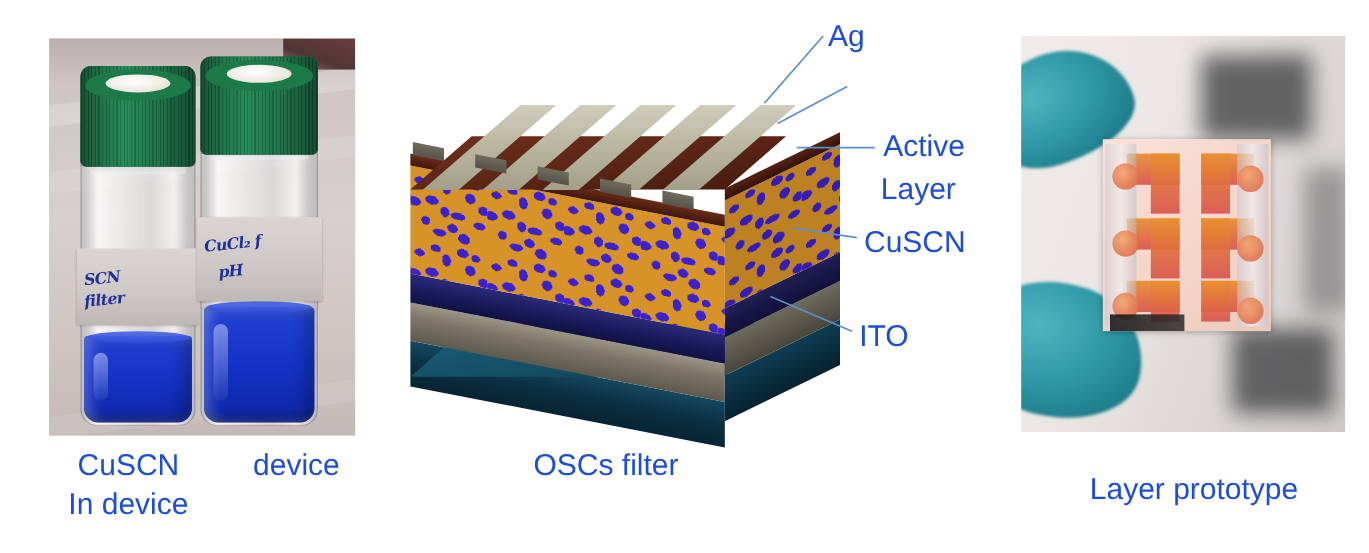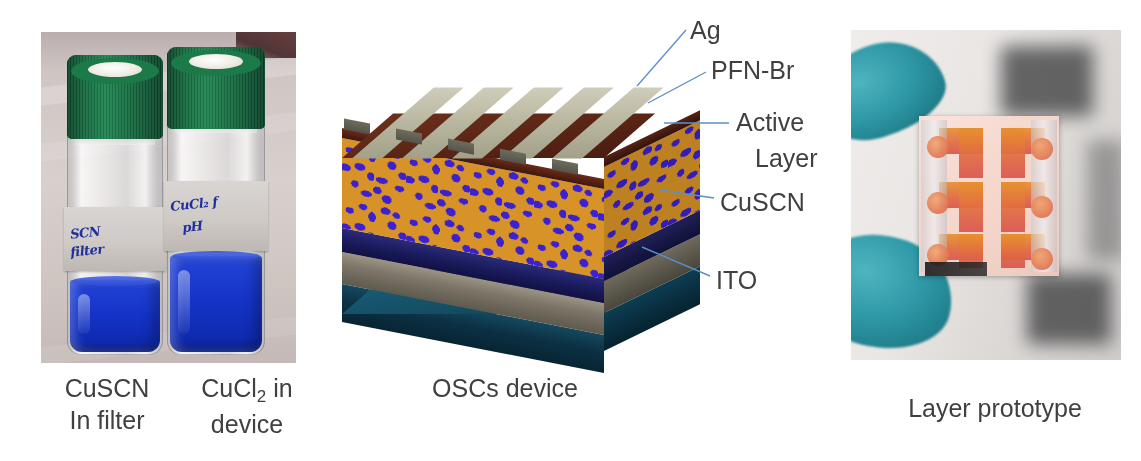--- a/index.html
+++ b/index.html
@@ -18,21 +18,21 @@
     background: #ffffff;
     overflow: hidden;
   }
 
   
   .caption {
     position: absolute;
     text-align: center;
     font-size: 25px;
     line-height: 1.28;
-    color: #404040;
+    color: #1d4ed8;
     font-family: "Liberation Sans", sans-serif;
     white-space: nowrap;
   }
   .caption sub {
     font-size: 0.68em;
     vertical-align: -0.28em;
   }
 
   
   #vial-photo {
@@ -372,25 +372,24 @@
       <div class="cap" style="height:82px;">
         <div class="cap-body"></div>
         <div class="cap-rim"></div>
         <div class="cap-septum"></div>
       </div>
     </div>
   </div>
 
   <div class="caption" style="left:42px; top:372px; width:130px;">
     <div>CuSCN</div>
-    <div>In filter</div>
+    <div>In device</div>
   </div>
 
   <div class="caption" style="left:176px; top:372px; width:142px;">
-    <div><span>CuCl</span><sub>2</sub><span> in</span></div>
     <div>device</div>
   </div>
 
   <div id="device">
 
     <div class="face-front" style="left:4px; top:222px; width:262px; height:38px;
                 background:linear-gradient(180deg,#14495f 0%,#0c3144 45%,#072433 100%);"></div>
     <div class="face-side" style="left:266px; top:251px; width:96px; height:38px;
                 background:linear-gradient(180deg,#0d3d52 0%,#06222f 100%);"></div>
     <div class="face-top" style="left:4px; top:178px; width:262px; height:74px;
@@ -429,37 +428,36 @@
                 transform:skewY(11deg); transform-origin:left top;">
       <div class="ag-stripe-side" style="left:2px;  top:0; width:26px; height:11px;"></div>
       <div class="ag-stripe-side" style="left:54px; top:0; width:26px; height:11px;"></div>
       <div class="ag-stripe-side" style="left:106px;top:0; width:26px; height:11px;"></div>
       <div class="ag-stripe-side" style="left:158px;top:0; width:26px; height:11px;"></div>
       <div class="ag-stripe-side" style="left:210px;top:0; width:26px; height:11px;"></div>
     </div>
   </div>
 
   <div class="caption" style="left:420px; top:372px; width:170px;">
-    <div>OSCs device</div>
+    <div>OSCs filter</div>
   </div>
 
   <svg id="leaders">
     <g stroke="#5b8fc9" stroke-width="1.4" fill="none">
       <line x1="686" y1="30" x2="637" y2="86"></line>
       <line x1="706" y1="72" x2="648" y2="103"></line>
       <line x1="729" y1="123" x2="664" y2="123"></line>
       <line x1="714" y1="198" x2="660" y2="190"></line>
       <line x1="710" y1="276" x2="642" y2="247"></line>
     </g>
   </svg>
 
   <div class="caption" style="left:690px; top:14px; text-align:left;">Ag</div>
-  <div class="caption" style="left:711px; top:54px; text-align:left;">PFN-Br</div>
   <div class="caption" style="left:736px; top:106px; text-align:center;">Active</div>
-  <div class="caption" style="left:755px; top:142px; text-align:center;">Layer</div>
+  <div class="caption" style="left:734px; top:142px; text-align:center;">Layer</div>
   <div class="caption" style="left:720px; top:186px; text-align:left;">CuSCN</div>
   <div class="caption" style="left:716px; top:264px; text-align:left;">ITO</div>
 
   <div id="proto-photo">
     <div class="bg"></div>
     <div class="blur-dark" style="left:150px; top:16px;  width:92px; height:70px;"></div>
     <div class="blur-dark" style="left:176px; top:244px; width:84px; height:70px;"></div>
     <div class="blur-dark" style="left:236px; top:110px; width:38px; height:120px; opacity:.4;"></div>
 
     <div class="finger" style="left:-34px; top:14px; width:128px; height:92px;

